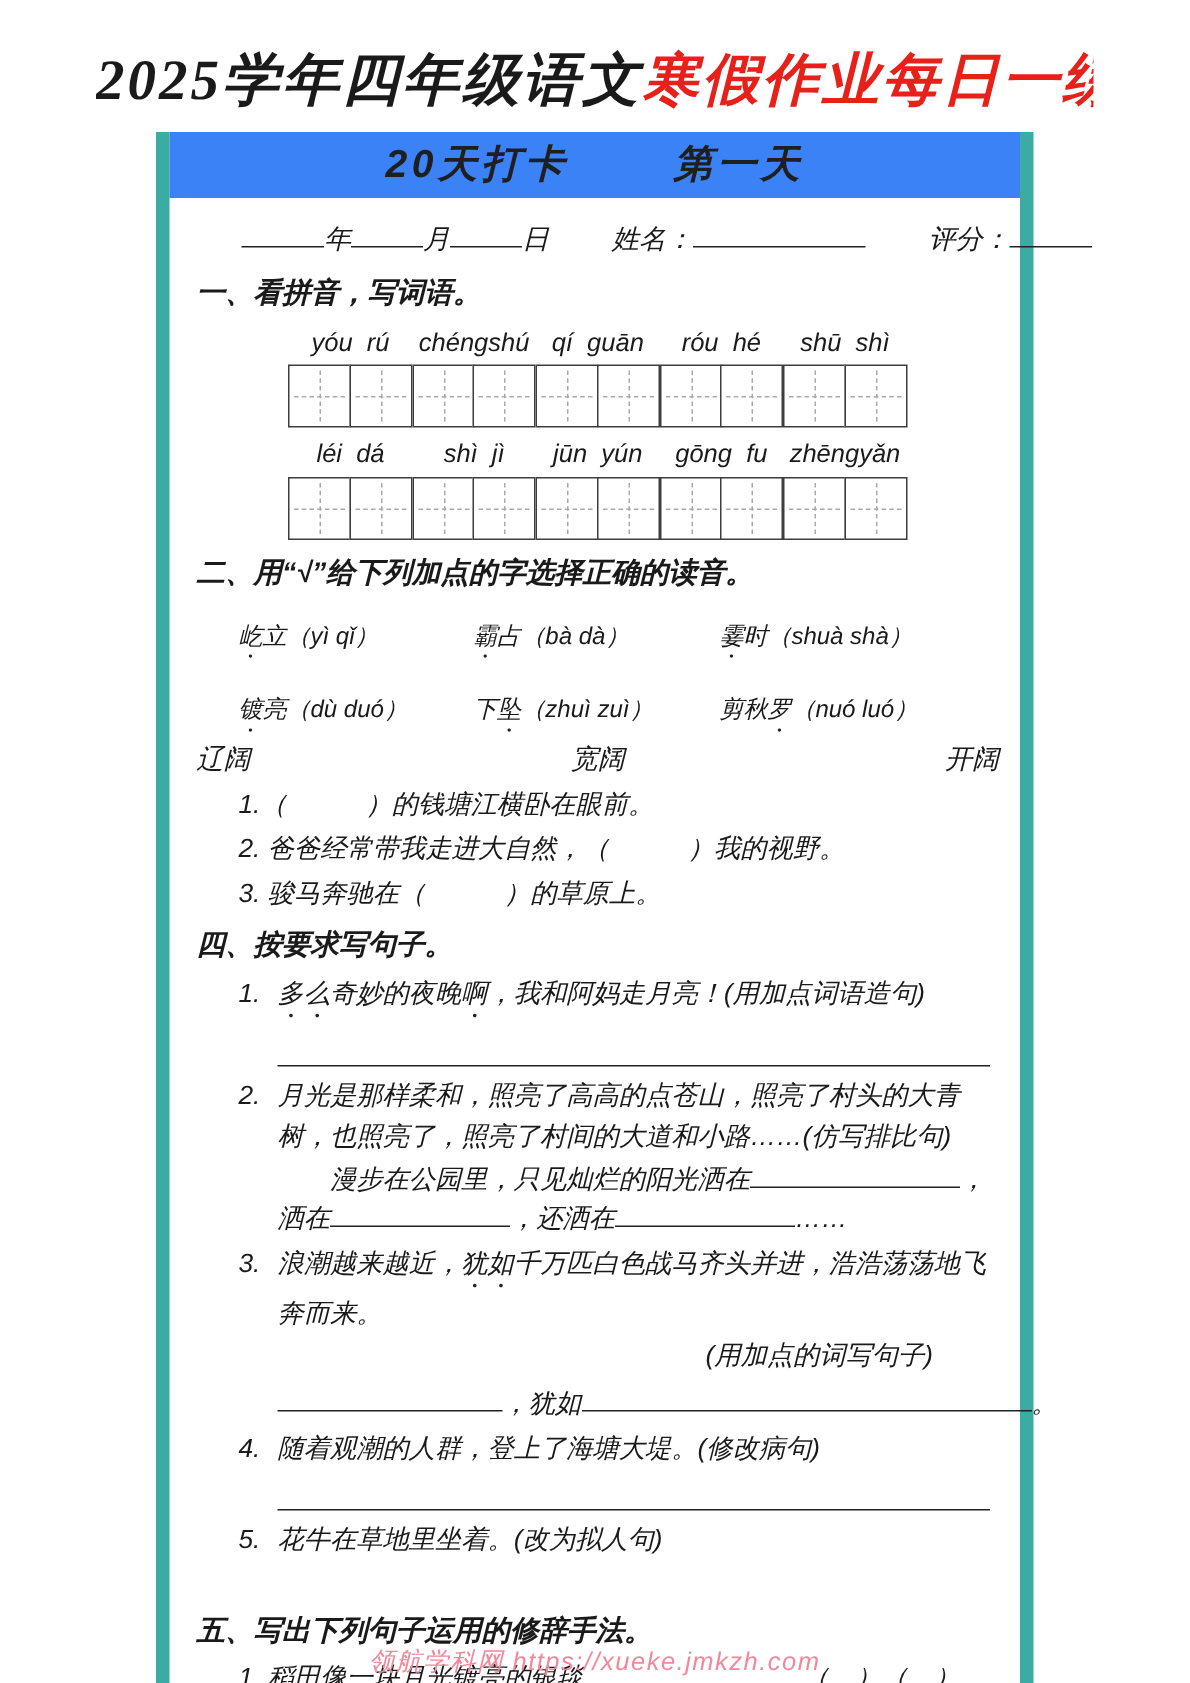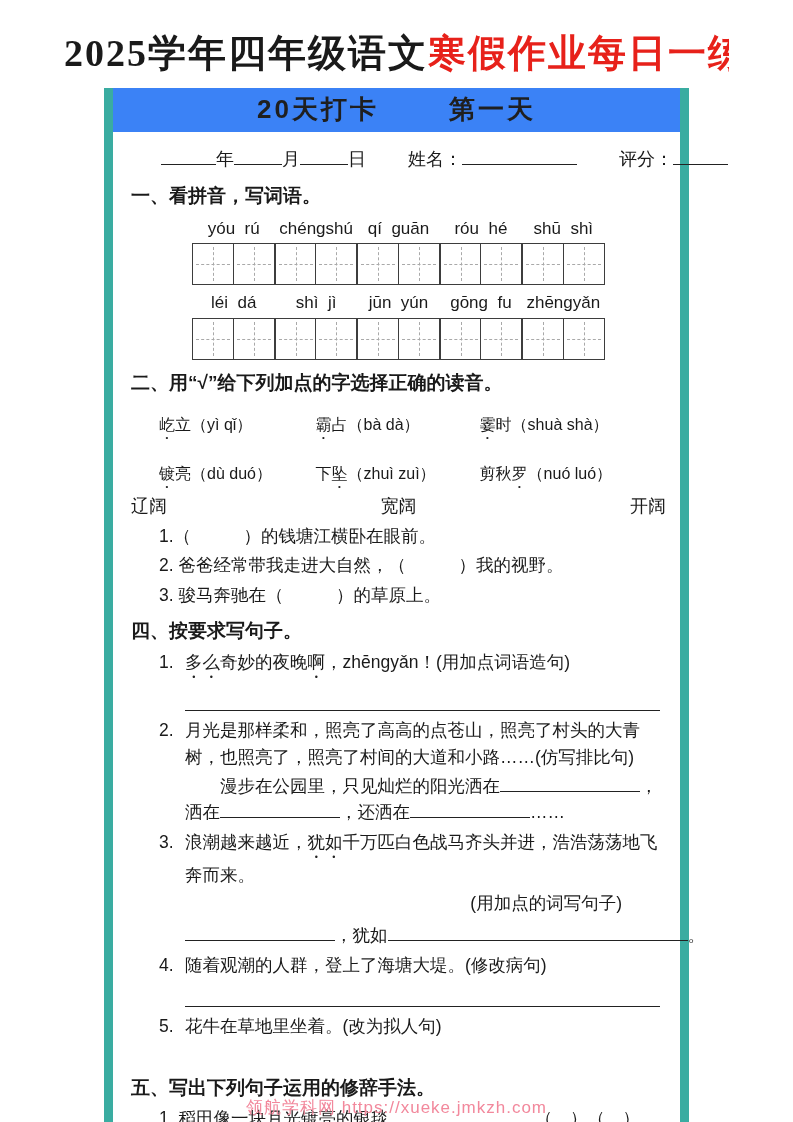--- a/index.html
+++ b/index.html
@@ -1,18 +1,18 @@
 <!DOCTYPE html>
 <html><head>
 <meta charset="utf-8">
 <style>
   * { margin:0; padding:0; box-sizing:border-box; }
   html,body { background:#ffffff; }
   body { font-family:"Liberation Sans","DejaVu Sans",sans-serif; color:#1a1a1a; }
-  .page { position:relative; width:665px; height:1122px; background:#fff; overflow:hidden; margin:0 auto; }
+  .page { position:relative; width:665px; height:1122px; background:#fff; overflow:hidden; margin:0 auto;font-style:italic; }
 
   .title { padding-top:28px; text-align:center; font-size:38px; font-weight:900;
            letter-spacing:2px; font-family:"Liberation Serif","DejaVu Serif",serif; white-space:nowrap; }
   .t-red { color:#e7211a; }
 
   .frame { position:absolute; top:88px; left:40px; right:40px; bottom:0;
            border-left:9px solid #3aaca1; border-right:9px solid #3aaca1; background:#fff; }
 
   .banner { background:#3b82f6; text-align:center; font-size:26px; font-weight:bold;
             color:#1f1f1f; padding:4px 0 5px; letter-spacing:3px; }
@@ -172,21 +172,21 @@
         <span>宽阔</span>
         <span>开阔</span>
       </div>
       <div class="plain-item">1.（　　　）的钱塘江横卧在眼前。</div>
       <div class="plain-item">2. 爸爸经常带我走进大自然，（　　　）我的视野。</div>
       <div class="plain-item">3. 骏马奔驰在（　　　）的草原上。</div>
 
       <div class="sec-heading">四、按要求写句子。</div>
 
       <div class="qitem">
-        <span class="qnum">1.</span><span class="dotted">多么</span><span>奇妙的夜晚</span><span class="dotted">啊</span><span>，zhēngyǎn！(用加点词语造句)</span>
+        <span class="qnum">1.</span><span class="dotted">多么</span><span>奇妙的夜晚</span><span class="dotted">啊</span><span>，我和阿妈走月亮！(用加点词语造句)</span>
       </div>
       <div class="ansline"></div>
 
       <div class="qitem">
         <span class="qnum">2.</span><span>月光是那样柔和，照亮了高高的点苍山，照亮了村头的大青树，也照亮了，照亮了村间的大道和小路……(仿写排比句)</span>
       </div>
       <div class="tpl">
         <span>漫步在公园里，只见灿烂的阳光洒在</span><span class="bl w140"></span><span>，洒在</span><span class="bl w120"></span><span>，</span><span>还洒在</span><span class="bl w120"></span><span>……</span>
       </div>
 

